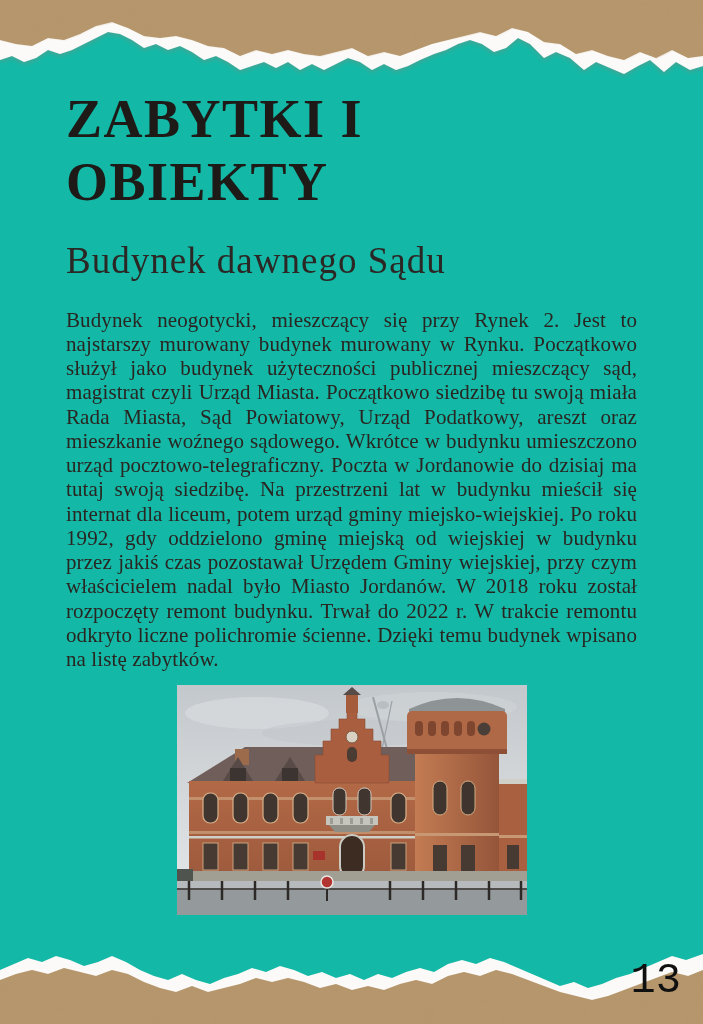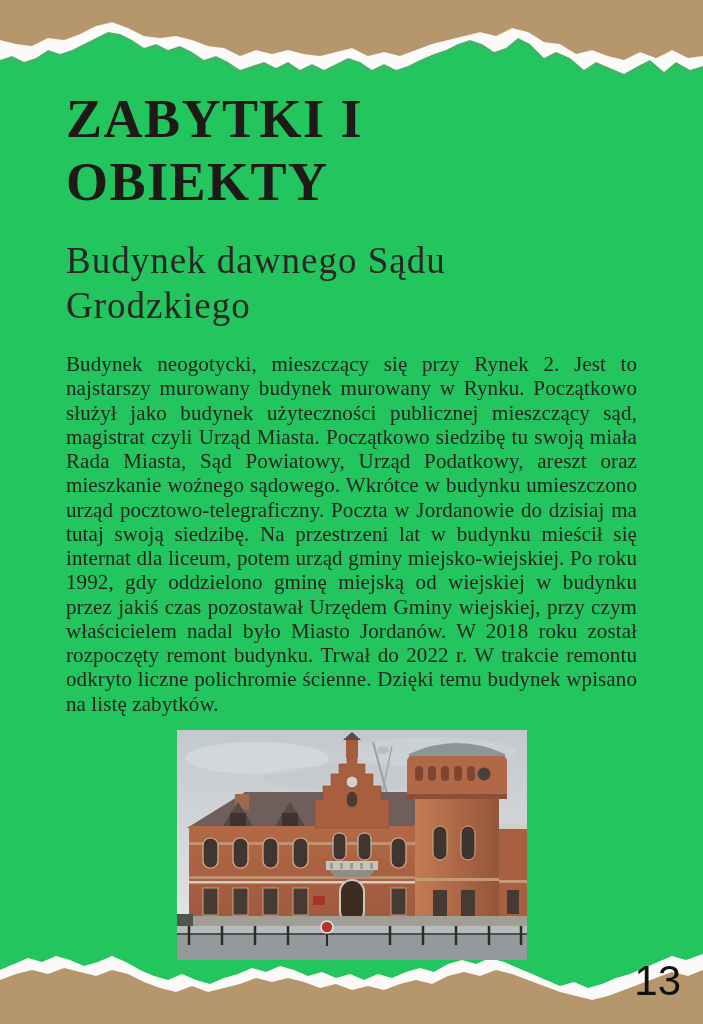--- a/index.html
+++ b/index.html
@@ -1,18 +1,18 @@
 <!DOCTYPE html>
 <html><head>
 <meta charset="utf-8">
 <style>
   html,body{margin:0;padding:0;background:#6b6b6b;}
   .page{
     position:relative;width:703px;height:1024px;margin:0 auto;
-    background:#22c55e;overflow:hidden;
+    background:#14b8a6;overflow:hidden;
     font-family:"Liberation Serif",serif;
   }
   .torn{position:absolute;left:0;width:703px;z-index:1;display:block;}
   .torn-top{top:0;}
   .torn-bottom{bottom:0;}
   .content{position:absolute;left:66px;width:571px;top:0;z-index:2;}
   .title{
     margin:88px 0 0 0;
     font-size:54px;line-height:1.16;font-weight:700;
     letter-spacing:1.5px;color:#1d1a17;
@@ -27,21 +27,21 @@
   .body-text{
     margin:24px 0 0 0;
     font-size:21px;line-height:1.155;color:#292521;
     text-align:justify;letter-spacing:0.1px;
   }
   .photo{
     width:350px;height:230px;margin:14px auto 0 auto;display:block;
   }
   .page-number{
     position:absolute;right:22px;bottom:22px;z-index:3;
-    font-family:Liberation Sans, sans-serif;
+    font-family:Liberation Mono, monospace;
     font-size:42px;color:#101010;line-height:1;
   }
 </style>
 </head>
 <body>
 
 <div class="page">
 
   <svg class="torn torn-top" height="86" viewBox="0 0 703 86">
     <defs>
@@ -79,21 +79,20 @@
   </svg>
 
   <div class="content">
 
     <h1 class="title">
       <span>ZABYTKI I OBIEKTY</span>
     </h1>
 
     <h2 class="subtitle">
       <span>Budynek dawnego Sądu</span>
-      <span>Grodzkiego</span>
     </h2>
 
     <p class="body-text">Budynek neogotycki, mieszczący się przy Rynek 2. Jest to najstarszy murowany budynek murowany w Rynku. Początkowo służył jako budynek użyteczności publicznej mieszczący sąd, magistrat czyli Urząd Miasta. Początkowo siedzibę tu swoją miała Rada Miasta, Sąd Powiatowy, Urząd Podatkowy, areszt oraz mieszkanie woźnego sądowego. Wkrótce w budynku umieszczono urząd pocztowo-telegraficzny. Poczta w Jordanowie do dzisiaj ma tutaj swoją siedzibę. Na przestrzeni lat w budynku mieścił się internat dla liceum, potem urząd gminy miejsko-wiejskiej. Po roku 1992, gdy oddzielono gminę miejską od wiejskiej w budynku przez jakiś czas pozostawał Urzędem Gminy wiejskiej, przy czym właścicielem nadal było Miasto Jordanów. W 2018 roku został rozpoczęty remont budynku. Trwał do 2022 r. W trakcie remontu odkryto liczne polichromie ścienne. Dzięki temu budynek wpisano na listę zabytków.</p>
 
     <svg class="photo" viewBox="0 0 350 230">
       <defs>
         <linearGradient id="skyG" x1="0" y1="0" x2="0" y2="1">
           <stop offset="0" stop-color="#c3c8cc"></stop>
           <stop offset="1" stop-color="#e7e9ea"></stop>
         </linearGradient>

